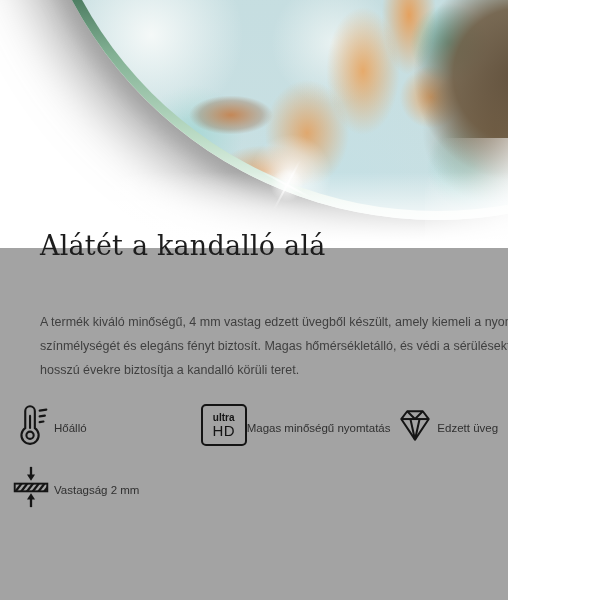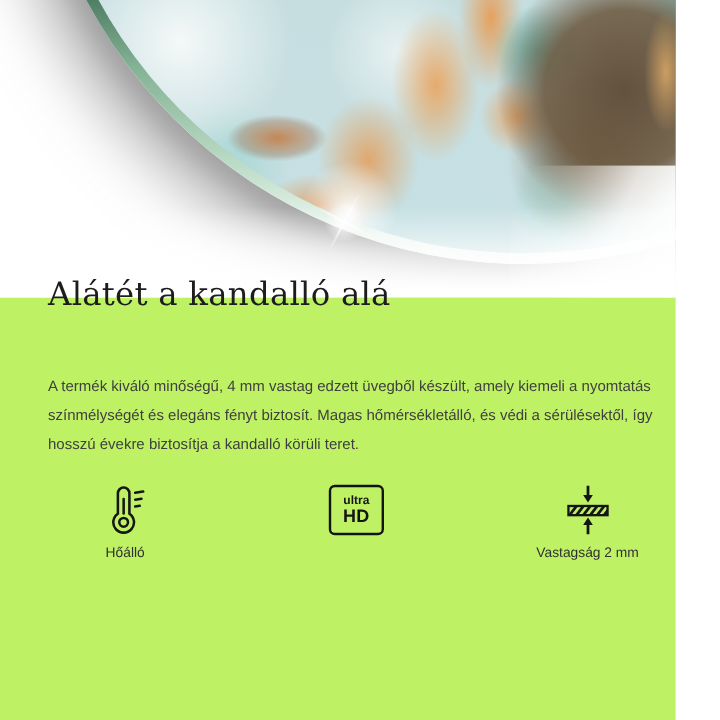--- a/index.html
+++ b/index.html
@@ -1,16 +1,16 @@
 <!DOCTYPE html>
 <html><head>
 <meta charset="utf-8">
 <style>
   html,body{margin:0;padding:0;background:#fff;}
-  .page{position:relative;width:563px;height:600px;background:#bef264;overflow:hidden;
+  .page{position:relative;width:508px;height:600px;background:#a3a3a3;overflow:hidden;
         font-family:"Liberation Sans",sans-serif;}
 
   
   .hero{position:absolute;left:0;top:0;width:600px;height:248px;overflow:hidden;background:#ffffff;}
   .disc-edge{position:absolute;left:24px;top:-606px;width:826px;height:826px;border-radius:50%;
     background:linear-gradient(to bottom,#ffffff 0%,#ffffff 68%,#4c7c61 73%,#83b194 80%,#bcdcc6 90%,#e8f4ec 96%,#f6fbf8 100%);
     box-shadow:-26px 24px 50px rgba(105,105,105,.5),-8px 10px 18px rgba(110,110,110,.28);}
   .disc-face{position:absolute;left:9px;top:9px;right:9px;bottom:9px;border-radius:50%;
     background-color:#c6dde2;
     background-image:
@@ -47,28 +47,28 @@
   
   .title{position:absolute;left:40px;top:228px;margin:0;font-family:"DejaVu Serif",serif;
     font-weight:400;font-size:27px;line-height:36px;color:#1d1d1d;letter-spacing:.2px;z-index:10;}
   .title span{display:block;}
   .desc{position:absolute;left:40px;top:310px;width:524px;margin:0;
     font-size:12.5px;line-height:24px;color:#3f3f3f;z-index:10;}
 
   
   .features{position:absolute;left:8px;top:402px;width:578px;display:grid;
     grid-template-columns:repeat(3,1fr);row-gap:16px;z-index:10;}
-  .feature{display:flex;flex-direction:column;align-items:center;}
+  .feature{display:flex;align-items:center;}
   .ficon{height:46px;display:flex;align-items:center;justify-content:center;}
   .ficon svg{display:block;}
   .flabel{margin-top:6px;font-size:11.5px;line-height:14px;color:#303030;text-align:right;}
   .uhd{width:42px;height:38px;border:2.5px solid #141414;border-radius:5px;
     display:flex;flex-direction:column;align-items:center;justify-content:center;color:#141414;}
   .uhd-top{font-size:10px;line-height:10px;font-weight:600;}
-  .uhd-bottom{font-size:15px;line-height:15px;font-weight:700;letter-spacing:.3px;}
+  .uhd-bottom{font-size:15px;line-height:15px;font-weight:400;letter-spacing:.3px;}
 </style>
 </head>
 <body>
 
 <div class="page">
 
   <div class="hero">
     <div class="disc-edge">
       <div class="disc-face"></div>
     </div>
@@ -103,23 +103,35 @@
       <span class="flabel">Hőálló</span>
     </div>
 
     <div class="feature">
       <span class="ficon">
         <span class="uhd">
           <span class="uhd-top">ultra</span>
           <span class="uhd-bottom">HD</span>
         </span>
       </span>
+      <span class="flabel">Magas minőségű nyomtatás</span>
     </div>
 
 
+    <div class="feature">
+      <span class="ficon">
+        <svg width="44" height="44" viewBox="0 0 48 48" fill="none" stroke="#151515" stroke-width="2.2" stroke-linejoin="round">
+          <path d="M15.5 9 H32.5 L39 17.5 L24 40 L9 17.5 Z"></path>
+          <path d="M9 17.5 H39"></path>
+          <path d="M15.5 9 L24 17.5 L32.5 9"></path>
+          <path d="M19 17.5 L24 40 M29 17.5 L24 40"></path>
+        </svg>
+      </span>
+      <span class="flabel">Edzett üveg</span>
+    </div>
 
 
     <div class="feature">
       <span class="ficon">
         <svg width="46" height="46" viewBox="0 0 48 48" fill="none" stroke="#151515" stroke-width="2">
           <defs>
               <clipPath id="tkclip">
                 <rect x="7" y="20.5" width="34" height="8"></rect>
               </clipPath>
             </defs>

